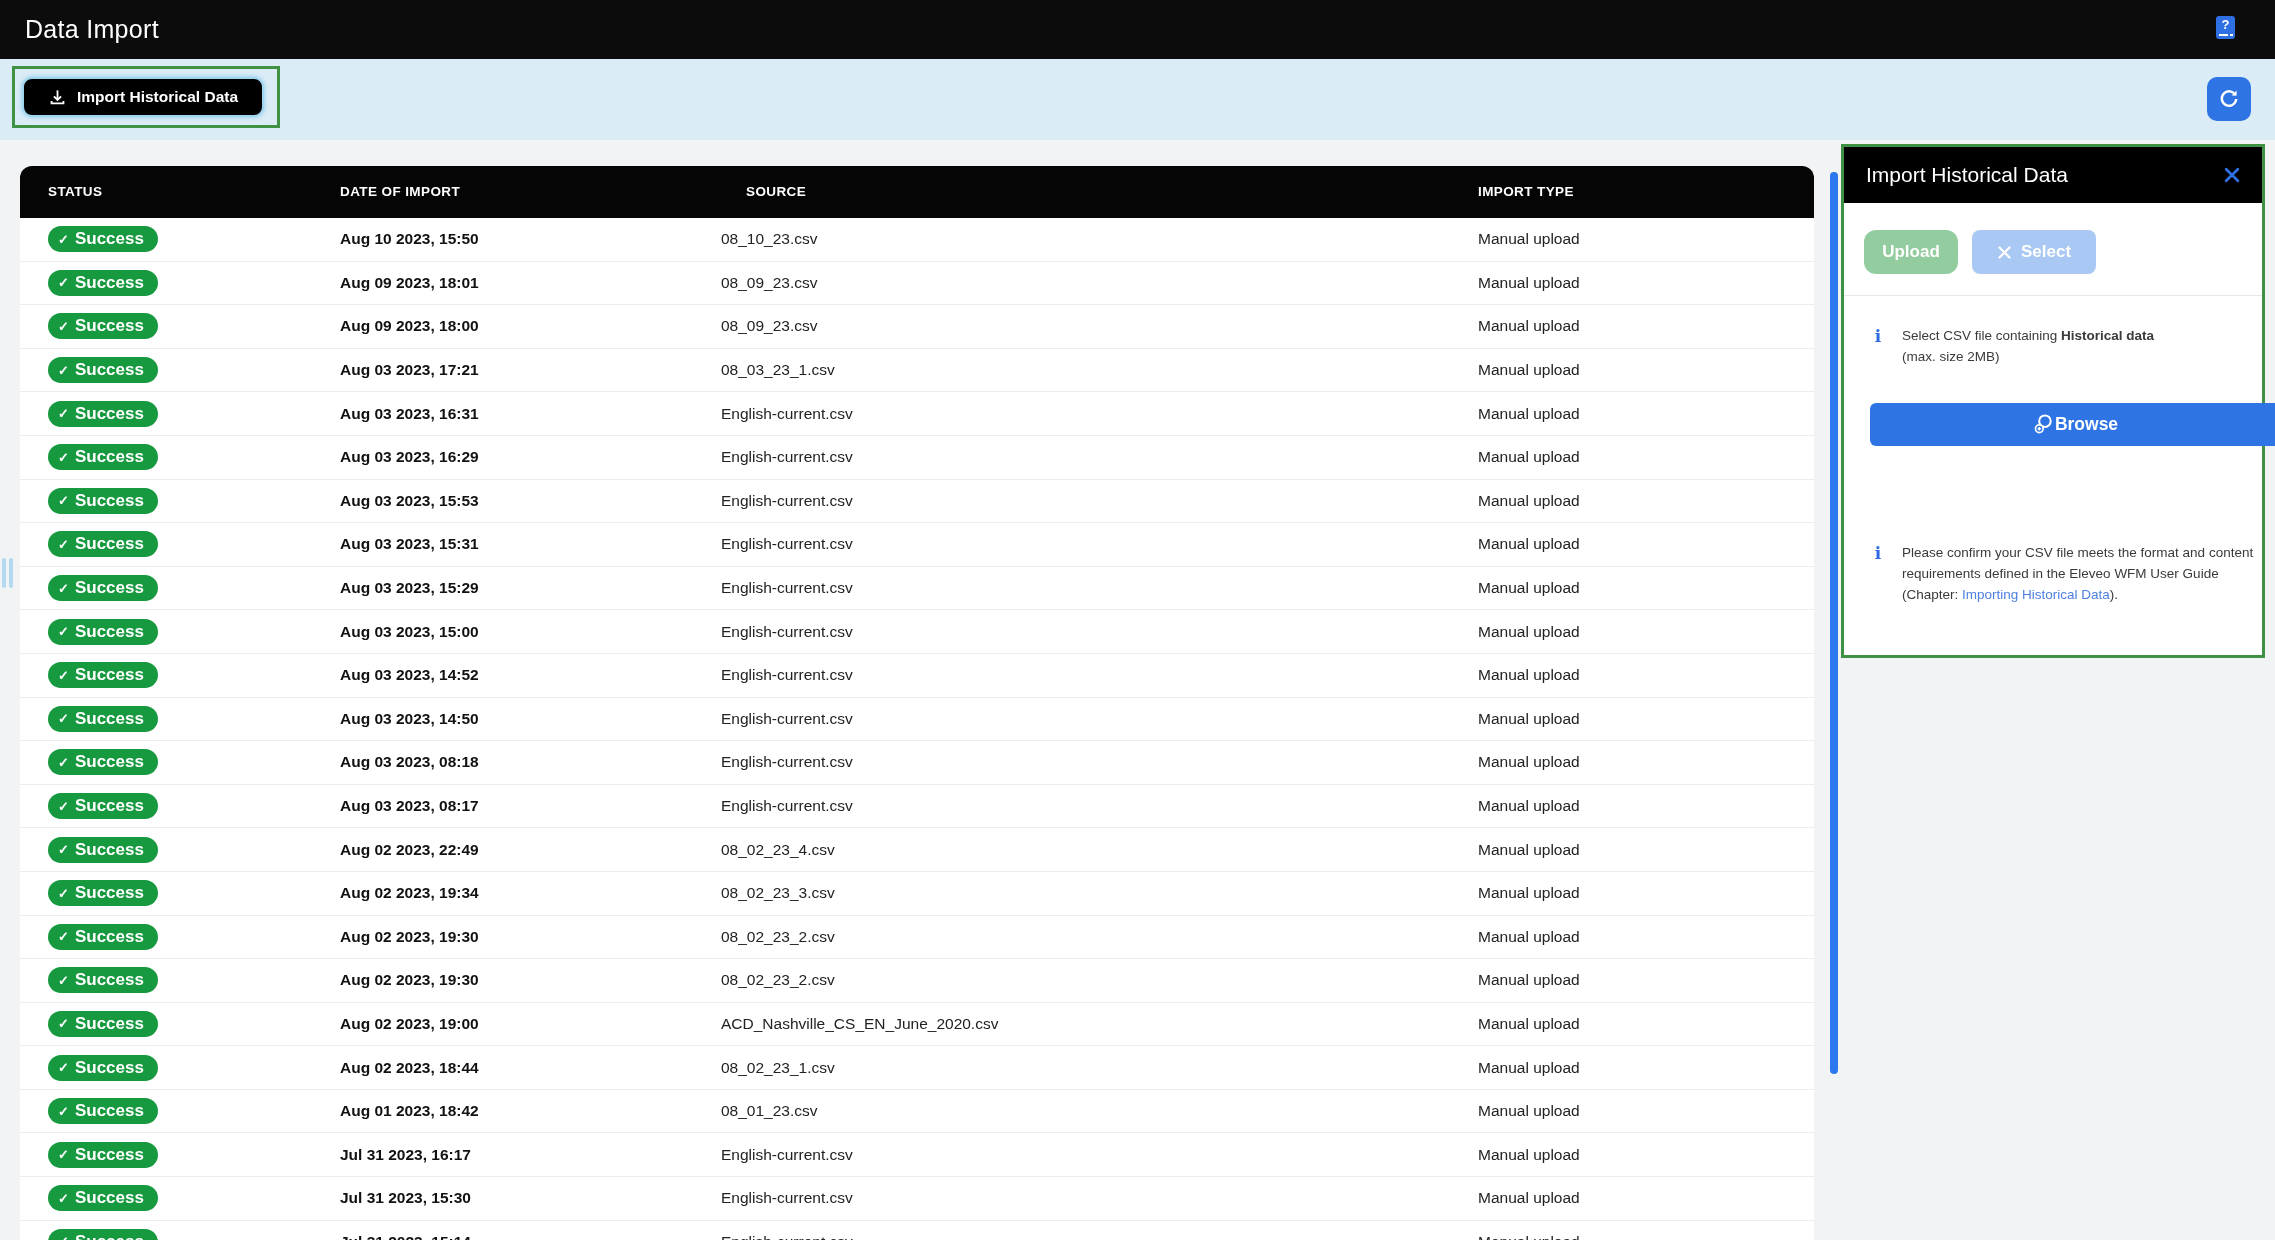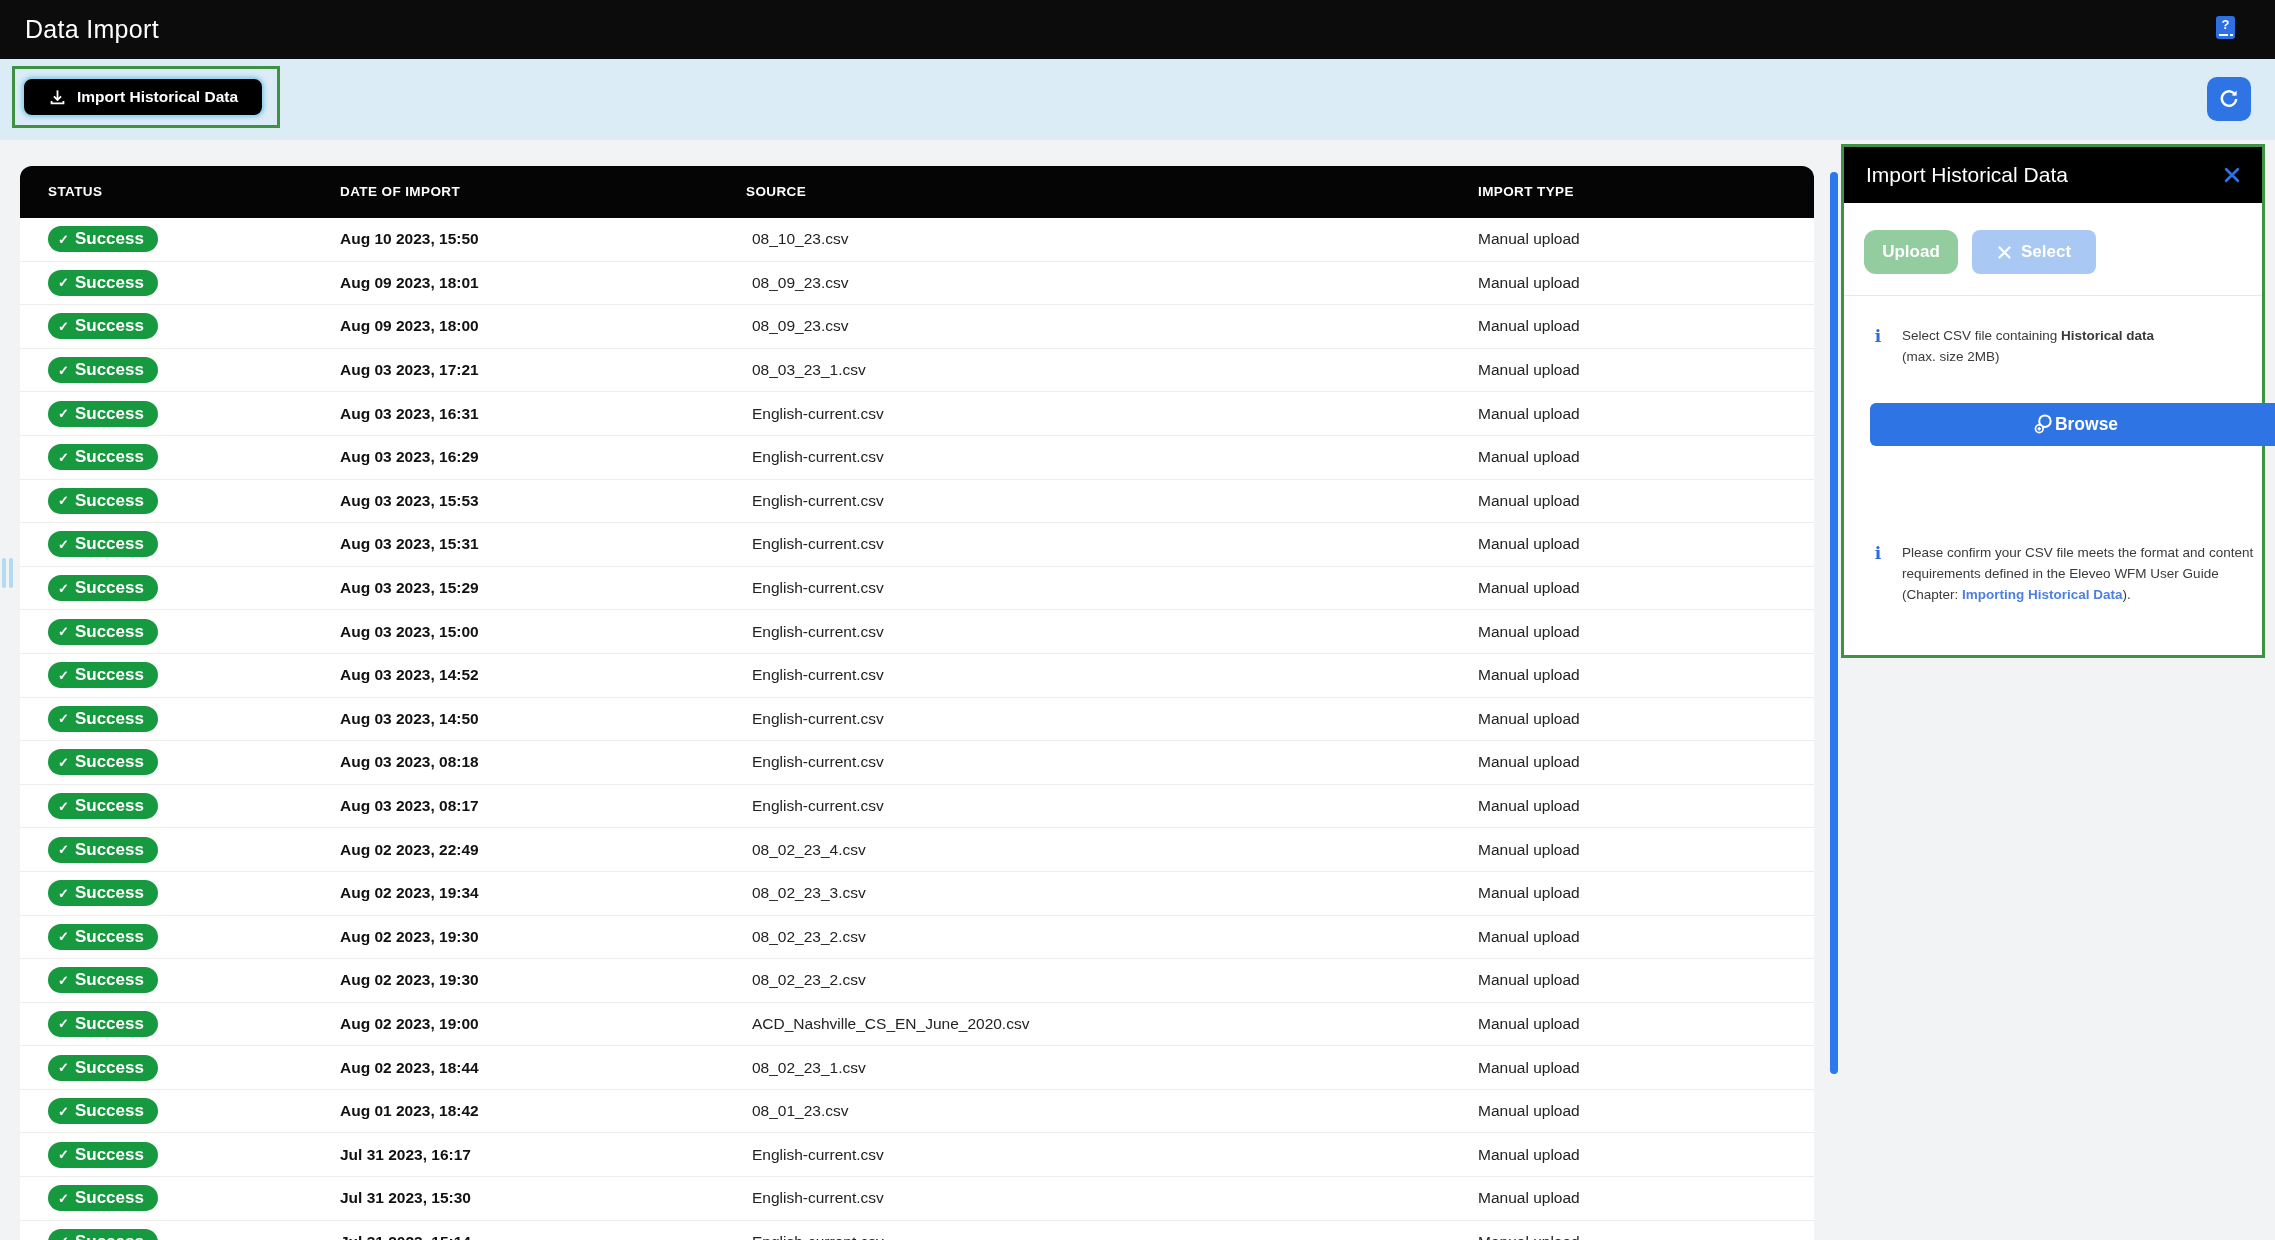--- a/index.html
+++ b/index.html
@@ -23,21 +23,21 @@
     display:flex;align-items:center;justify-content:center;cursor:pointer;}
 
   
   .table{position:absolute;left:20px;top:166px;width:1794px;height:1074px;overflow:hidden;}
   .thead{position:relative;height:52px;background:#050505;border-radius:12px 12px 0 0;}
   .th{position:absolute;top:0;line-height:52px;color:#fff;font-size:13.5px;font-weight:700;letter-spacing:.4px;}
   .th.c0{left:28px}.th.c1{left:320px}.th.c2{left:726px}.th.c3{left:1458px}
   .trow{position:relative;height:43.6px;background:#fff;border-bottom:1px solid #ececec;box-sizing:border-box;}
   .cell{position:absolute;top:50%;transform:translateY(-50%);font-size:15.5px;color:#222;white-space:nowrap;}
   .cell.date{left:320px;font-weight:700;color:#111;}
-  .cell.source{left:732px;}
+  .cell.source{left:701px;}
   .cell.type{left:1458px;}
   .badge{position:absolute;left:28px;top:50%;transform:translateY(-50%);height:26px;background:var(--success_green);
     border-radius:14px;display:flex;align-items:center;gap:6px;padding:0 14px 0 10px;}
   .badge .badge-check{color:#fff;font-size:13px;font-weight:700;line-height:1;}
   .badge .badge-label{color:#fff;font-size:17px;font-weight:700;}
 
   
   .v-scroll{position:absolute;left:1830px;top:172px;width:8px;height:902px;background:var(--scrollbar_blue);border-radius:4px;cursor:pointer;}
 
   
@@ -63,21 +63,21 @@
   .info1 .line2{display:block;}
   .btn-browse{position:absolute;left:26px;top:248px;width:410px;height:43px;background:var(--accent_blue);border:none;border-radius:6px;
     display:flex;align-items:center;justify-content:center;cursor:pointer;margin-top:8px;}
   .btn-browse .lbl{color:#fff;font-size:17.5px;font-weight:700;font-family:"Liberation Sans",sans-serif;}
   .select{position:absolute;left:26px;top:322px;width:373px;height:45px;border:1.5px solid #d9d9d9;border-radius:8px;box-sizing:border-box;cursor:pointer;}
   .select .flabel{position:absolute;left:14px;top:-9px;background:#fff;padding:0 5px;font-size:13px;color:#9e9e9e;white-space:nowrap;}
   .select .fvalue{position:absolute;left:18px;top:0;line-height:42px;font-size:17px;font-weight:600;color:#6e6e6e;}
   .select .chev{position:absolute;right:13px;top:16px;}
   .info2-i{left:24px;top:396px;}
   .info2{top:395px;}
-  .info2 a{color:var(--link_blue);text-decoration:none;cursor:pointer;font-weight:bold;}
+  .info2 a{color:var(--link_blue);text-decoration:none;cursor:pointer;}
 </style>
 </head>
 <body>
 
 <div class="screen">
 
   <div class="topbar">
     <div class="topbar-title">Data Import</div>
     <div class="help-icon">
       <div class="q">?</div>

